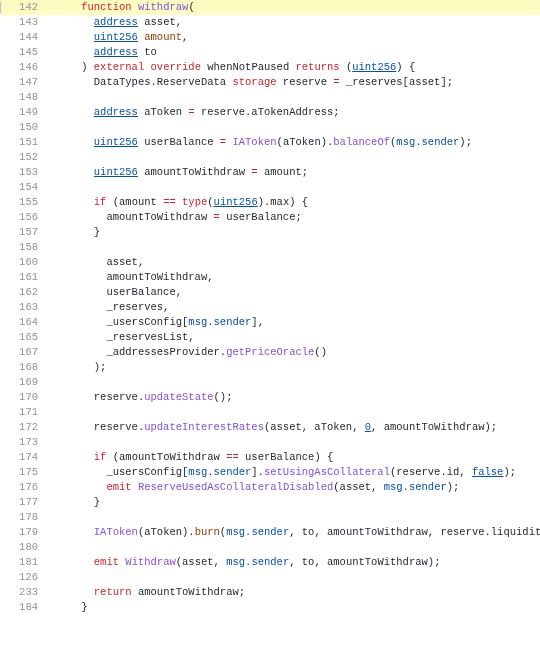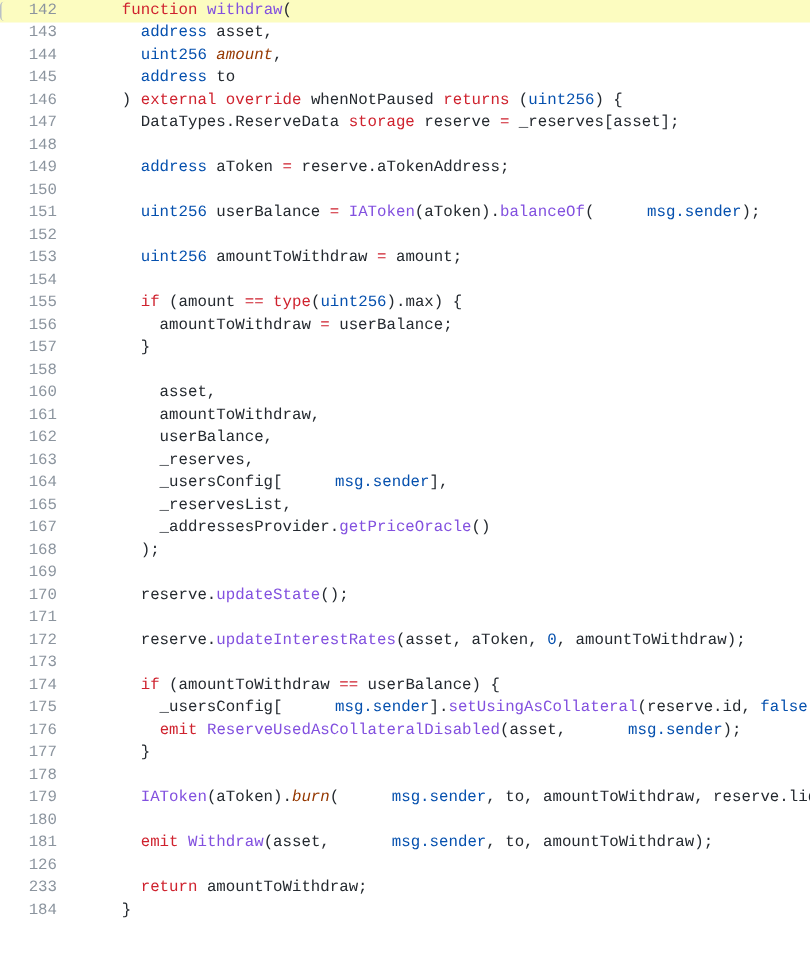--- a/index.html
+++ b/index.html
@@ -55,25 +55,25 @@
     line-height: 15px;
     vertical-align: top;
     color: #24292f;
     white-space: pre;
     font-family: "Liberation Mono", "DejaVu Sans Mono", monospace;
     overflow: hidden;
   }
 
   
   .tok-kw       { color: #cf222e; }  
-  .tok-type     { color: #0550ae; }  
+  .tok-type     { color: #0550ae; text-decoration: underline; }  
   .tok-fn       { color: #8250df; }  
-  .tok-var      { color: #953800; font-style: italic; }  
+  .tok-var      { color: #953800; }  
   .tok-plain    { color: #24292f; }  
-  .tok-global   { color: #0550ae; margin-left: 35px; }  
+  .tok-global   { color: #0550ae; }  
   .tok-op       { color: #cf222e; }  
 
   
   .fold-marker {
     position: absolute;
     left: 0px;
     top: 1px;
     width: 4px;
     height: 13px;
     border-left: 1px solid #b9bfc6;

